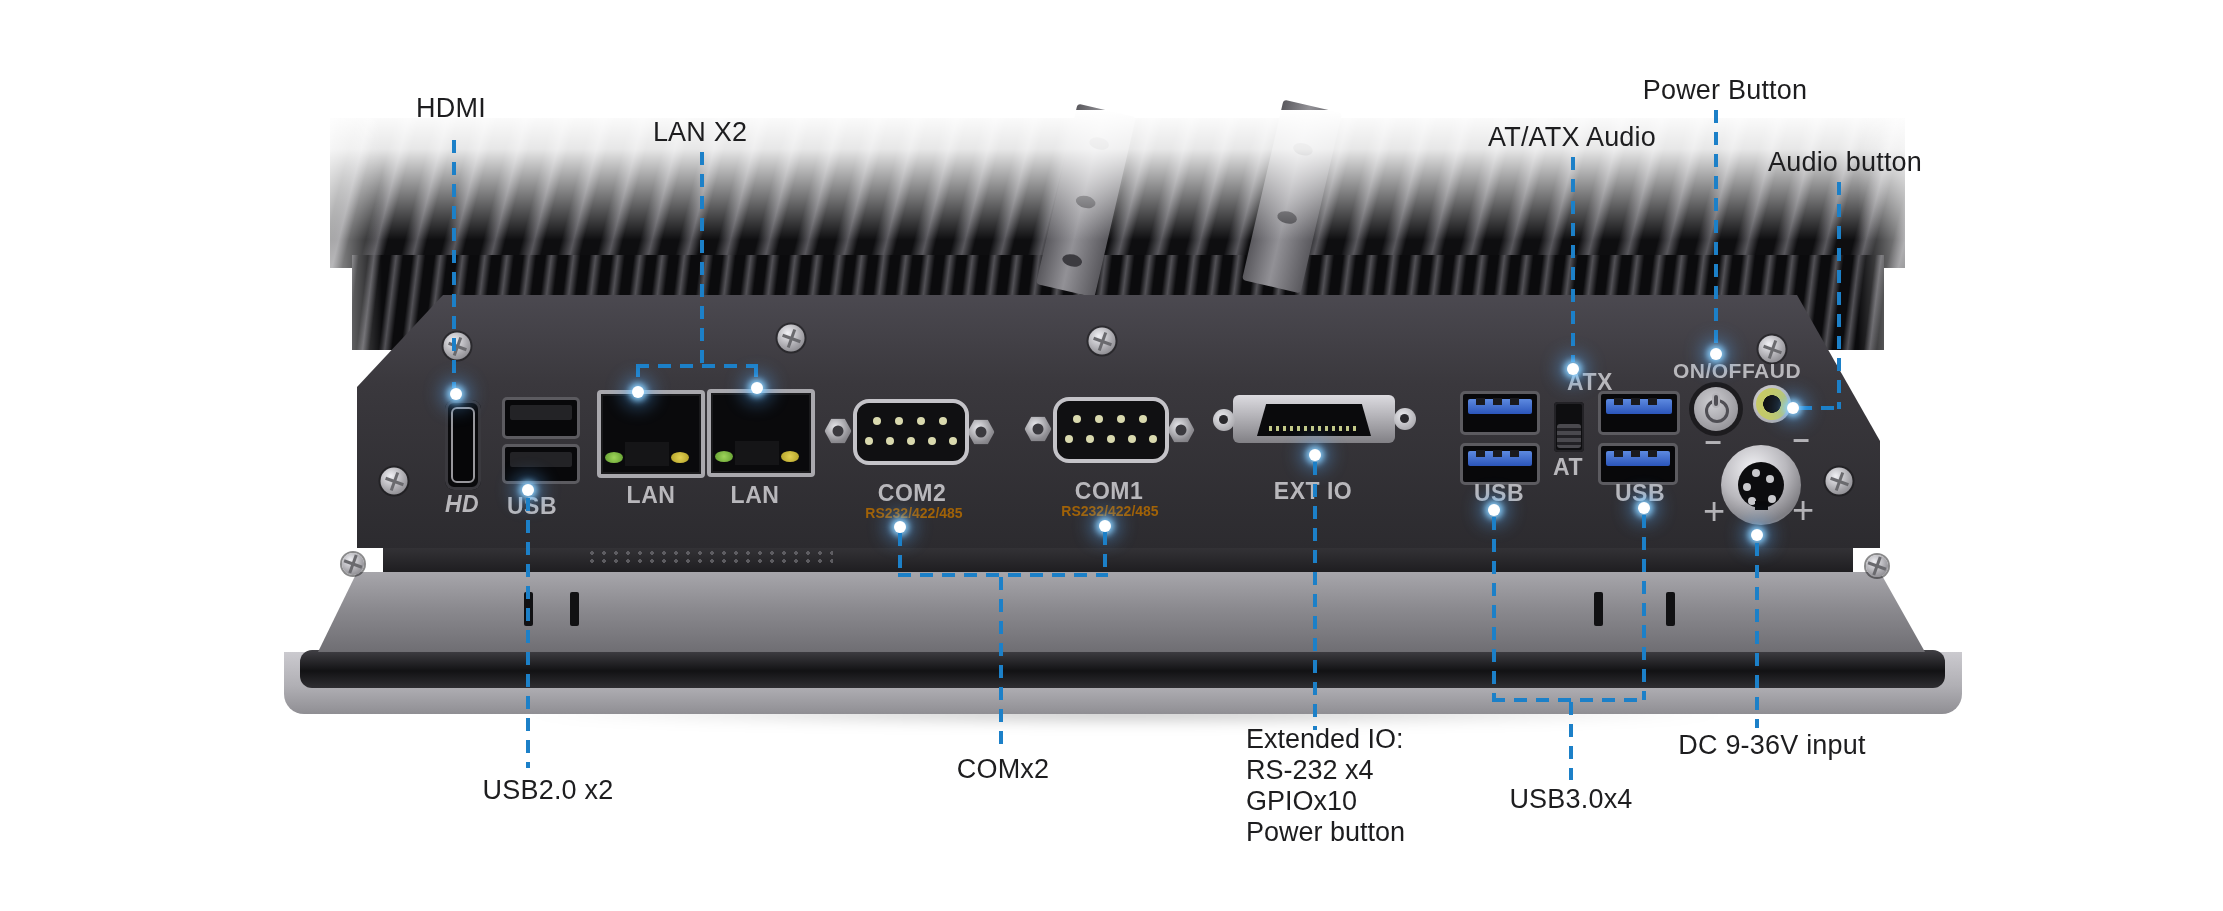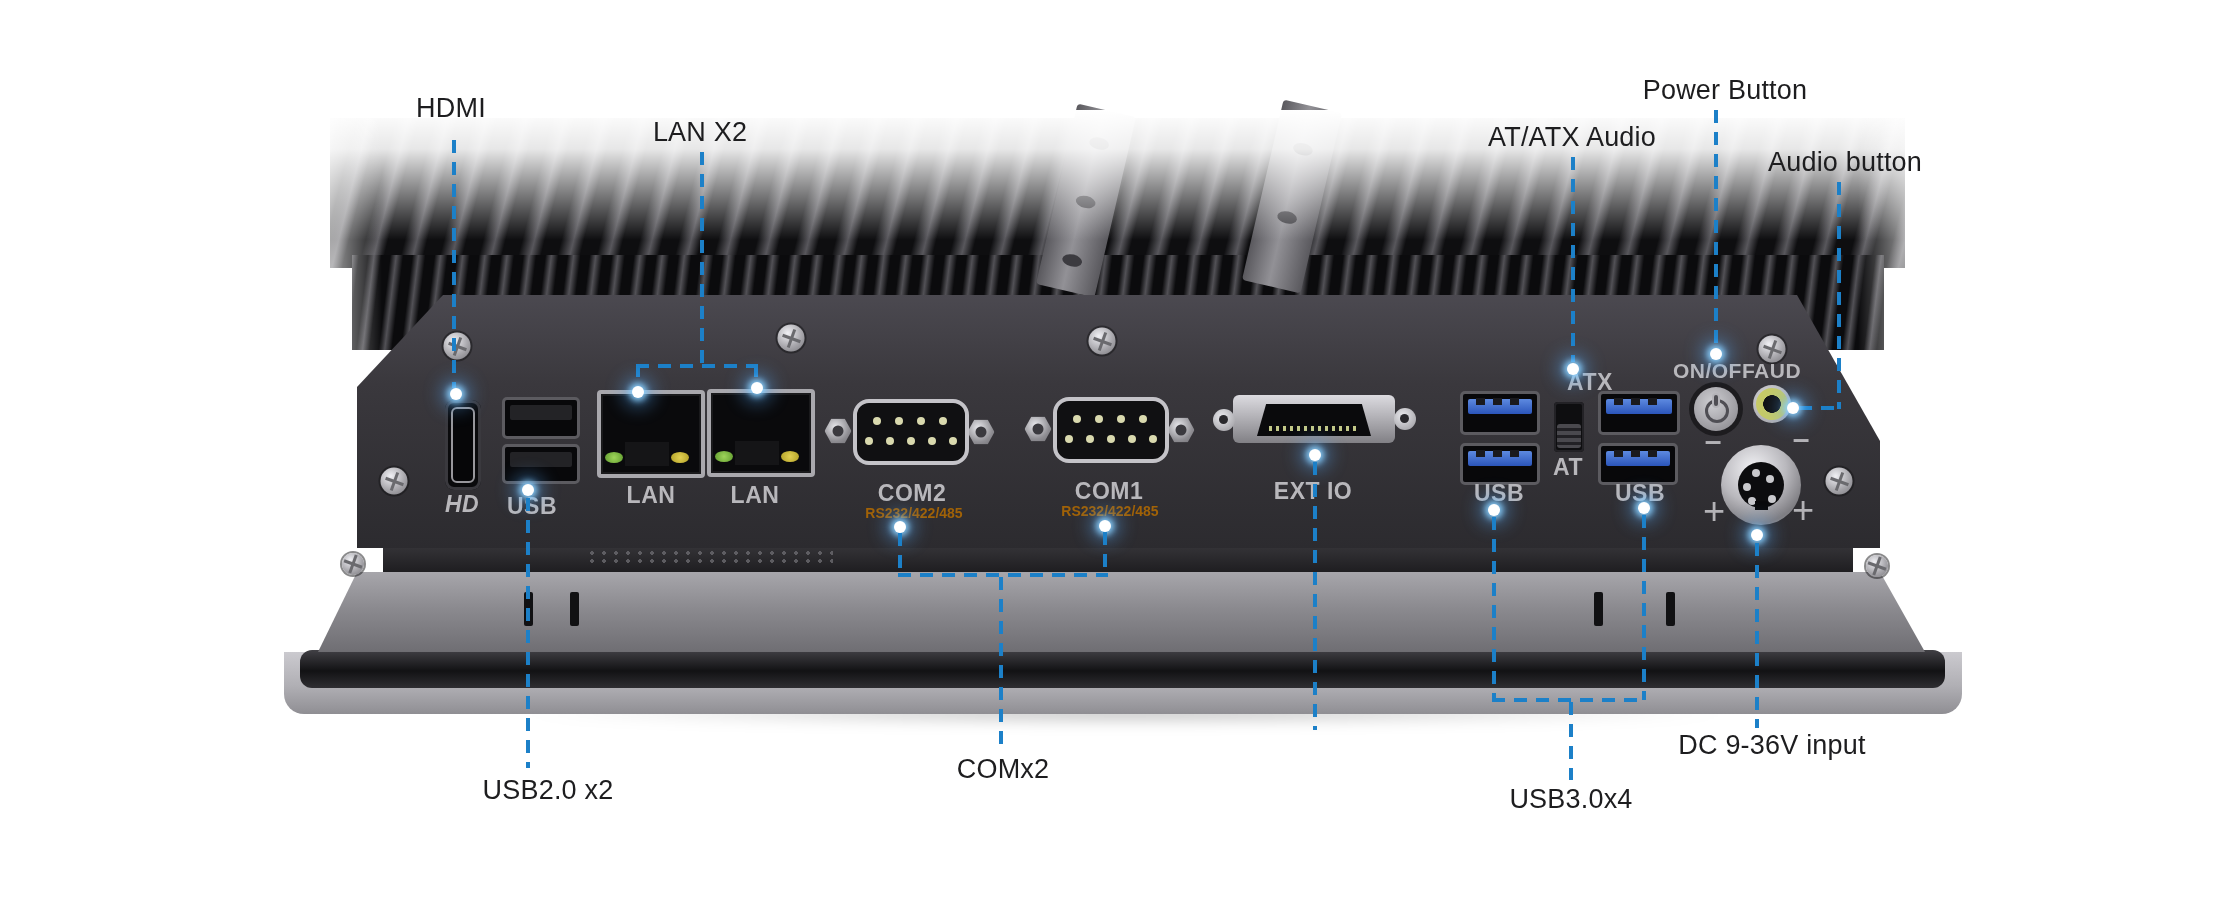--- a/index.html
+++ b/index.html
@@ -276,20 +276,26 @@
   <span class="dot" style="left:900px;top:527px;"></span>
   <span class="dot" style="left:1105px;top:526px;"></span>
   <div class="vdash" style="left:898px;top:533px;height:42px;"></div>
   <div class="vdash" style="left:1103px;top:532px;height:43px;"></div>
   <div class="hdash" style="left:898px;top:573px;width:210px;"></div>
   <div class="vdash" style="left:999px;top:577px;height:170px;"></div>
   <div class="lbl" style="left:1003px;top:769px;">COMx2</div>
 
   <span class="dot" style="left:1315px;top:455px;"></span>
   <div class="vdash" style="left:1313px;top:462px;height:268px;"></div>
+  <div class="lbl-left" style="left:1246px;top:724px;">
+    <div>Extended IO:</div>
+    <div>RS-232 x4</div>
+    <div>GPIOx10</div>
+    <div>Power button</div>
+  </div>
 
   <span class="dot" style="left:1494px;top:510px;"></span>
   <span class="dot" style="left:1644px;top:508px;"></span>
   <div class="vdash" style="left:1492px;top:517px;height:183px;"></div>
   <div class="vdash" style="left:1642px;top:515px;height:185px;"></div>
   <div class="hdash" style="left:1492px;top:698px;width:154px;"></div>
   <div class="vdash" style="left:1569px;top:702px;height:78px;"></div>
   <div class="lbl" style="left:1571px;top:799px;">USB3.0x4</div>
 
   <span class="dot" style="left:1757px;top:535px;"></span>

